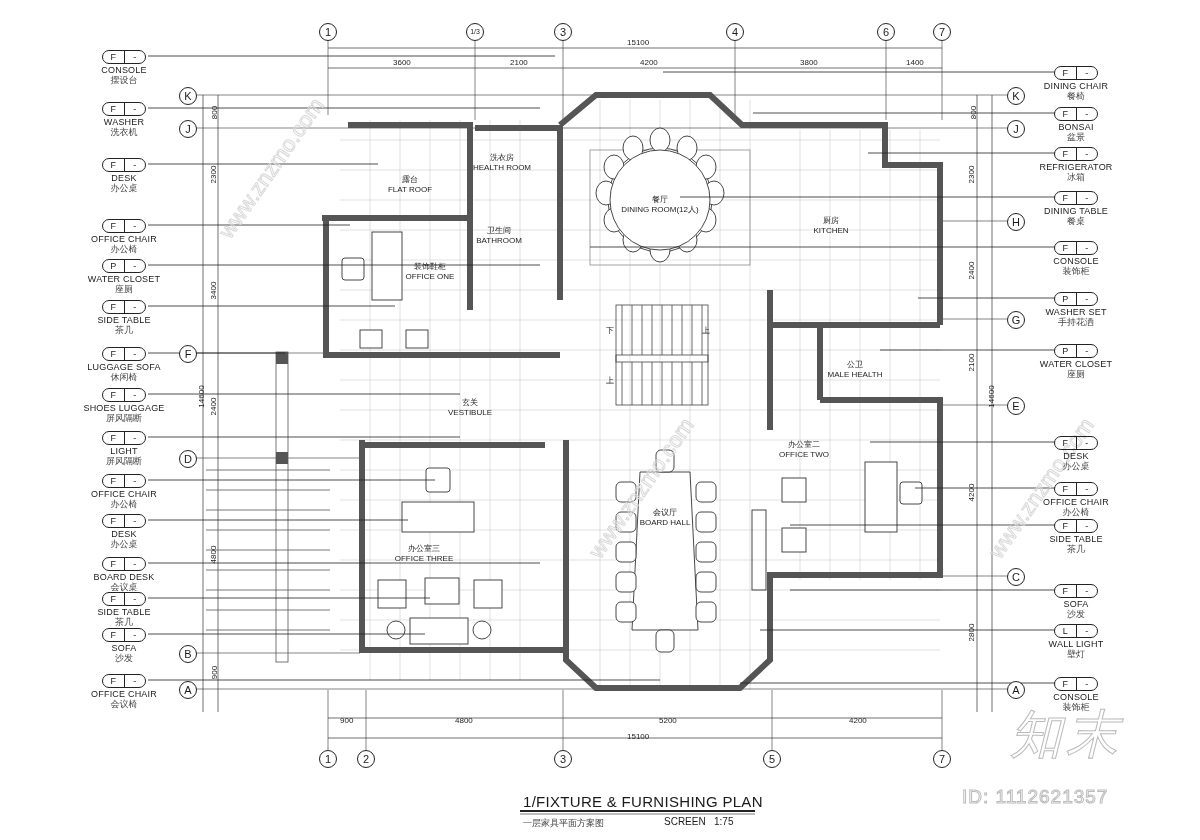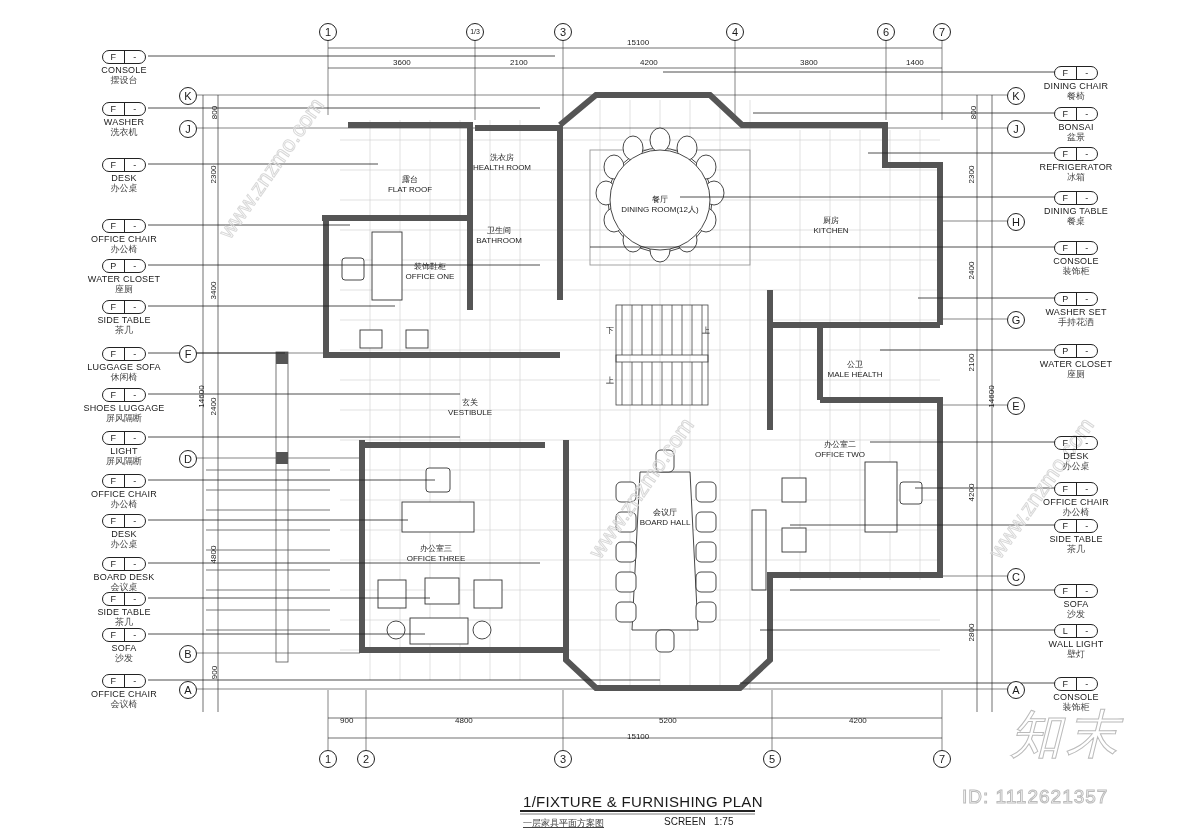--- a/index.html
+++ b/index.html
@@ -9,21 +9,21 @@
   .tag .pill { margin:0 auto; width:42px; height:12px; border:1px solid #222; border-radius:7px; display:flex; font-size:9px; line-height:12px; }
   .tag .pill span { flex:1; text-align:center; }
   .tag .pill span:first-child { border-right:1px solid #222; }
   .tag .en { margin-top:1px; letter-spacing:0.2px; }
   .tag .cn { color:#444; font-size:9px; }
   .bubble { position:absolute; width:16px; height:16px; border:1px solid #222; border-radius:50%; font-size:11px; line-height:16px; text-align:center; background:#fff; }
   .dim { position:absolute; font-size:8px; color:#222; }
   .dimv { position:absolute; font-size:8px; color:#222; transform:rotate(-90deg); transform-origin:center; }
   .room { position:absolute; text-align:center; font-size:8px; line-height:10px; color:#222; }
   .title { position:absolute; left:523px; top:793px; font-size:15px; letter-spacing:0.3px; }
-  .subtitle { position:absolute; left:523px; top:817px; font-size:9px; color:#444;text-decoration:underline; }
+  .subtitle { position:absolute; left:523px; top:817px; font-size:9px; color:#444; }
   .scale { position:absolute; left:664px; top:816px; font-size:10px; }
   .wm-logo { position:absolute; left:1010px; top:700px; font-size:52px; color:transparent; -webkit-text-stroke:1px #bbb; letter-spacing:4px;font-style:italic; }
   .wm-id { position:absolute; left:962px; top:786px; font-size:19px; color:transparent; -webkit-text-stroke:1px #bbb; letter-spacing:1px; }
 </style>
 </head>
 <body>
 
 <svg width="1200" height="840">
 
   <g stroke="#cfcfcf" stroke-width="0.6">
@@ -338,29 +338,29 @@
     <div>KITCHEN</div>
   </div>
 <div class="room" style="left:815px;top:360px;width:80px">
     <div>公卫</div>
     <div>MALE HEALTH</div>
   </div>
 <div class="room" style="left:430px;top:398px;width:80px">
     <div>玄关</div>
     <div>VESTIBULE</div>
   </div>
-<div class="room" style="left:396px;top:544px;width:80px">
+<div class="room" style="left:384px;top:544px;width:80px">
     <div>办公室三</div>
     <div>OFFICE THREE</div>
   </div>
 <div class="room" style="left:625px;top:508px;width:80px">
     <div>会议厅</div>
     <div>BOARD HALL</div>
   </div>
-<div class="room" style="left:800px;top:440px;width:80px">
+<div class="room" style="left:764px;top:440px;width:80px">
     <div>办公室二</div>
     <div>OFFICE TWO</div>
   </div>
 <div class="room" style="left:700px;top:326px;width:12px">上</div>
 <div class="room" style="left:604px;top:326px;width:12px">下</div>
 <div class="room" style="left:604px;top:376px;width:12px">上</div>
 
 <div class="tag" style="left:74px;top:50px">
     <div class="pill">
       <span>F</span>

